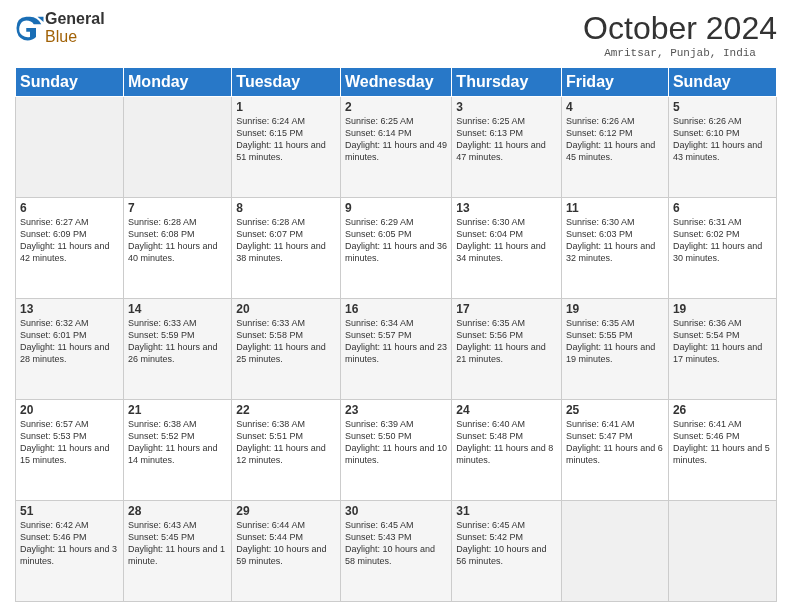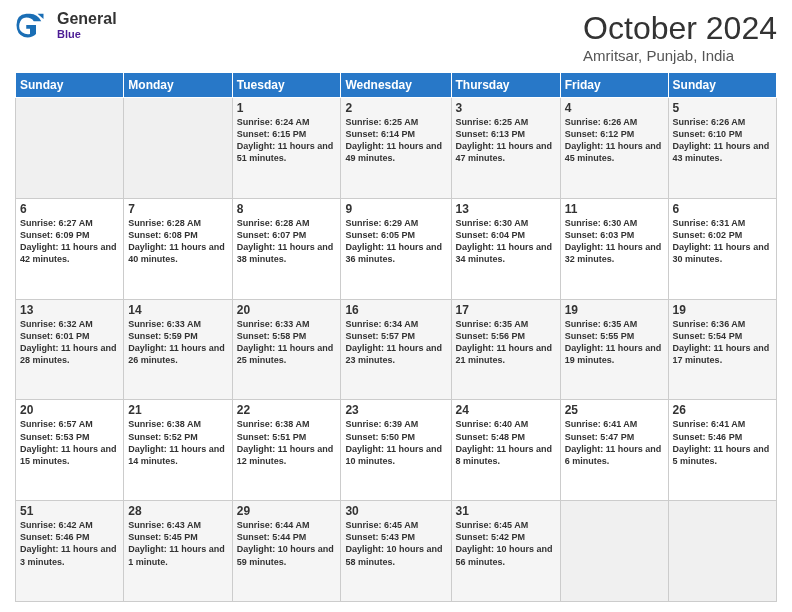--- a/index.html
+++ b/index.html
@@ -19,62 +19,63 @@
     }
     .header {
       display: flex;
       justify-content: space-between;
       align-items: flex-start;
       margin-bottom: 8px;
     }
     .logo {
       display: flex;
       align-items: center;
-      gap: 12px;
+      gap: 0;
     }
     .logo-text {
       display: flex;
       flex-direction: column;
       line-height: 1.1;
     }
     .logo-general {
       font-size: 16px;
       font-weight: bold;
       color: #333;
     }
     .logo-blue {
-      font-size: 11px;
-      font-weight: bold;
-      color: #4c1d95;
+      font-size: 16px;
+      font-weight: normal;
+      color: #a16207;
     }
     .logo-icon {
       width: 30px;
       height: 30px;
     }
     .title-block {
-      text-align: left;
+      text-align: center;
     }
     .month-title {
       font-size: 32px;
       font-weight: normal;
       color: #333;
     }
     .location {
-      font-size: 15px;
+      font-size: 11px;
       color: #555;
+      font-family: Liberation Mono, monospace;
     }
     .calendar {
       width: 100%;
       border-collapse: collapse;
       flex: 1;
     }
     .calendar thead tr th {
       background-color: #2878c8;
       color: #fff;
-      font-size: 12px;
+      font-size: 16px;
       font-weight: bold;
       padding: 5px 4px;
       text-align: left;
       border: 1px solid #fff;
     }
     .calendar tbody tr td {
       vertical-align: top;
       border: 1px solid #ccc;
       padding: 3px 4px;
       font-size: 9.5px;
@@ -92,21 +93,20 @@
     .day-number {
       font-size: 12px;
       font-weight: bold;
       display: block;
       margin-bottom: 1px;
     }
     .cell-content {
       font-size: 9px;
       line-height: 1.35;
       color: #333;
-      font-weight: bold;
     }
     .empty-cell {
       background: #f0f0f0 !important;
     }
   </style>
 </head>
 <body>
 
 <div class="page">
   <div class="header">

